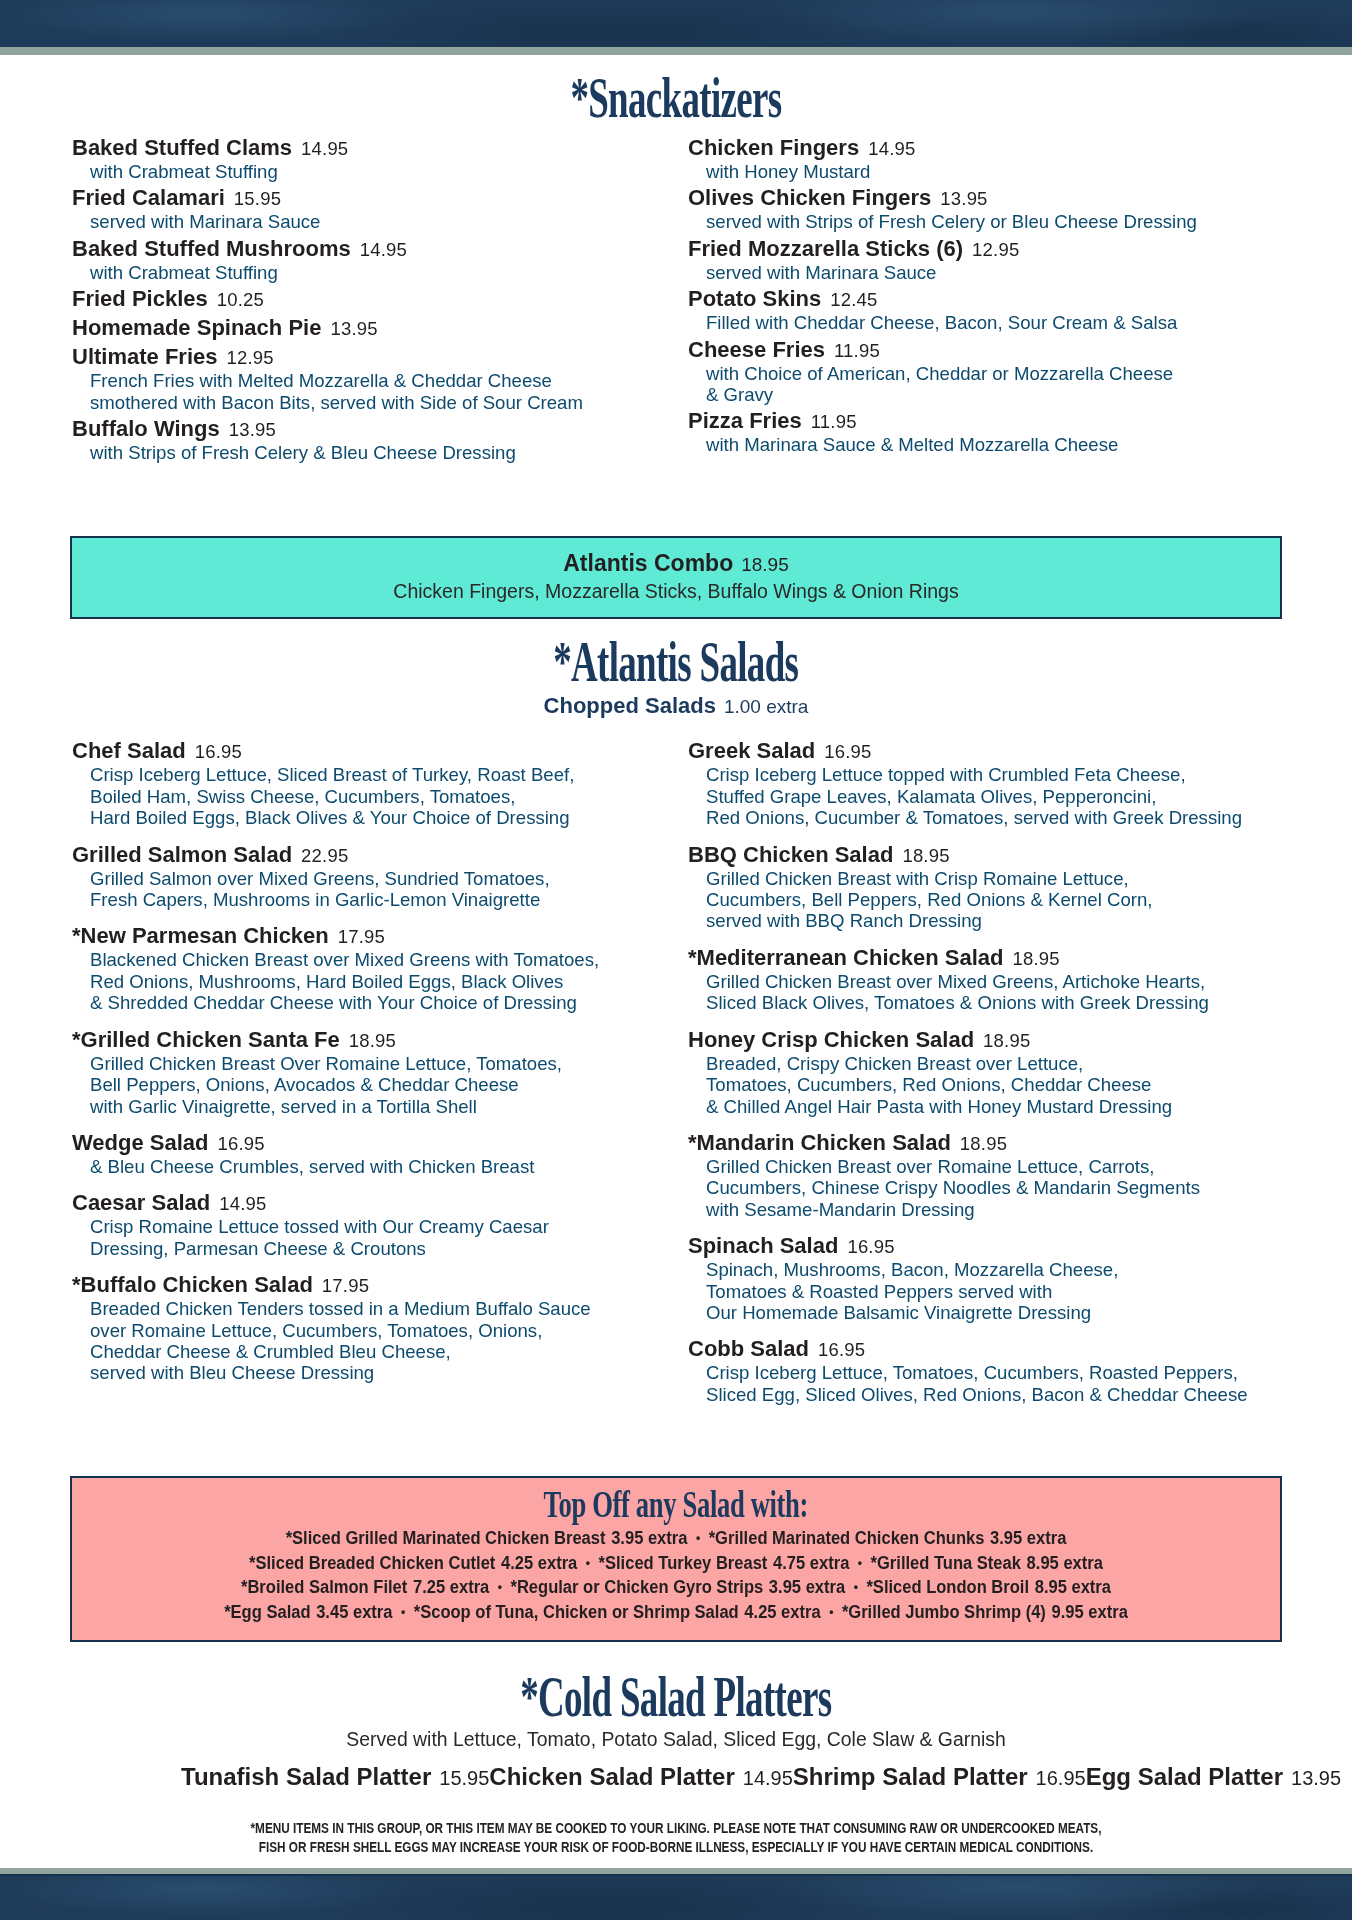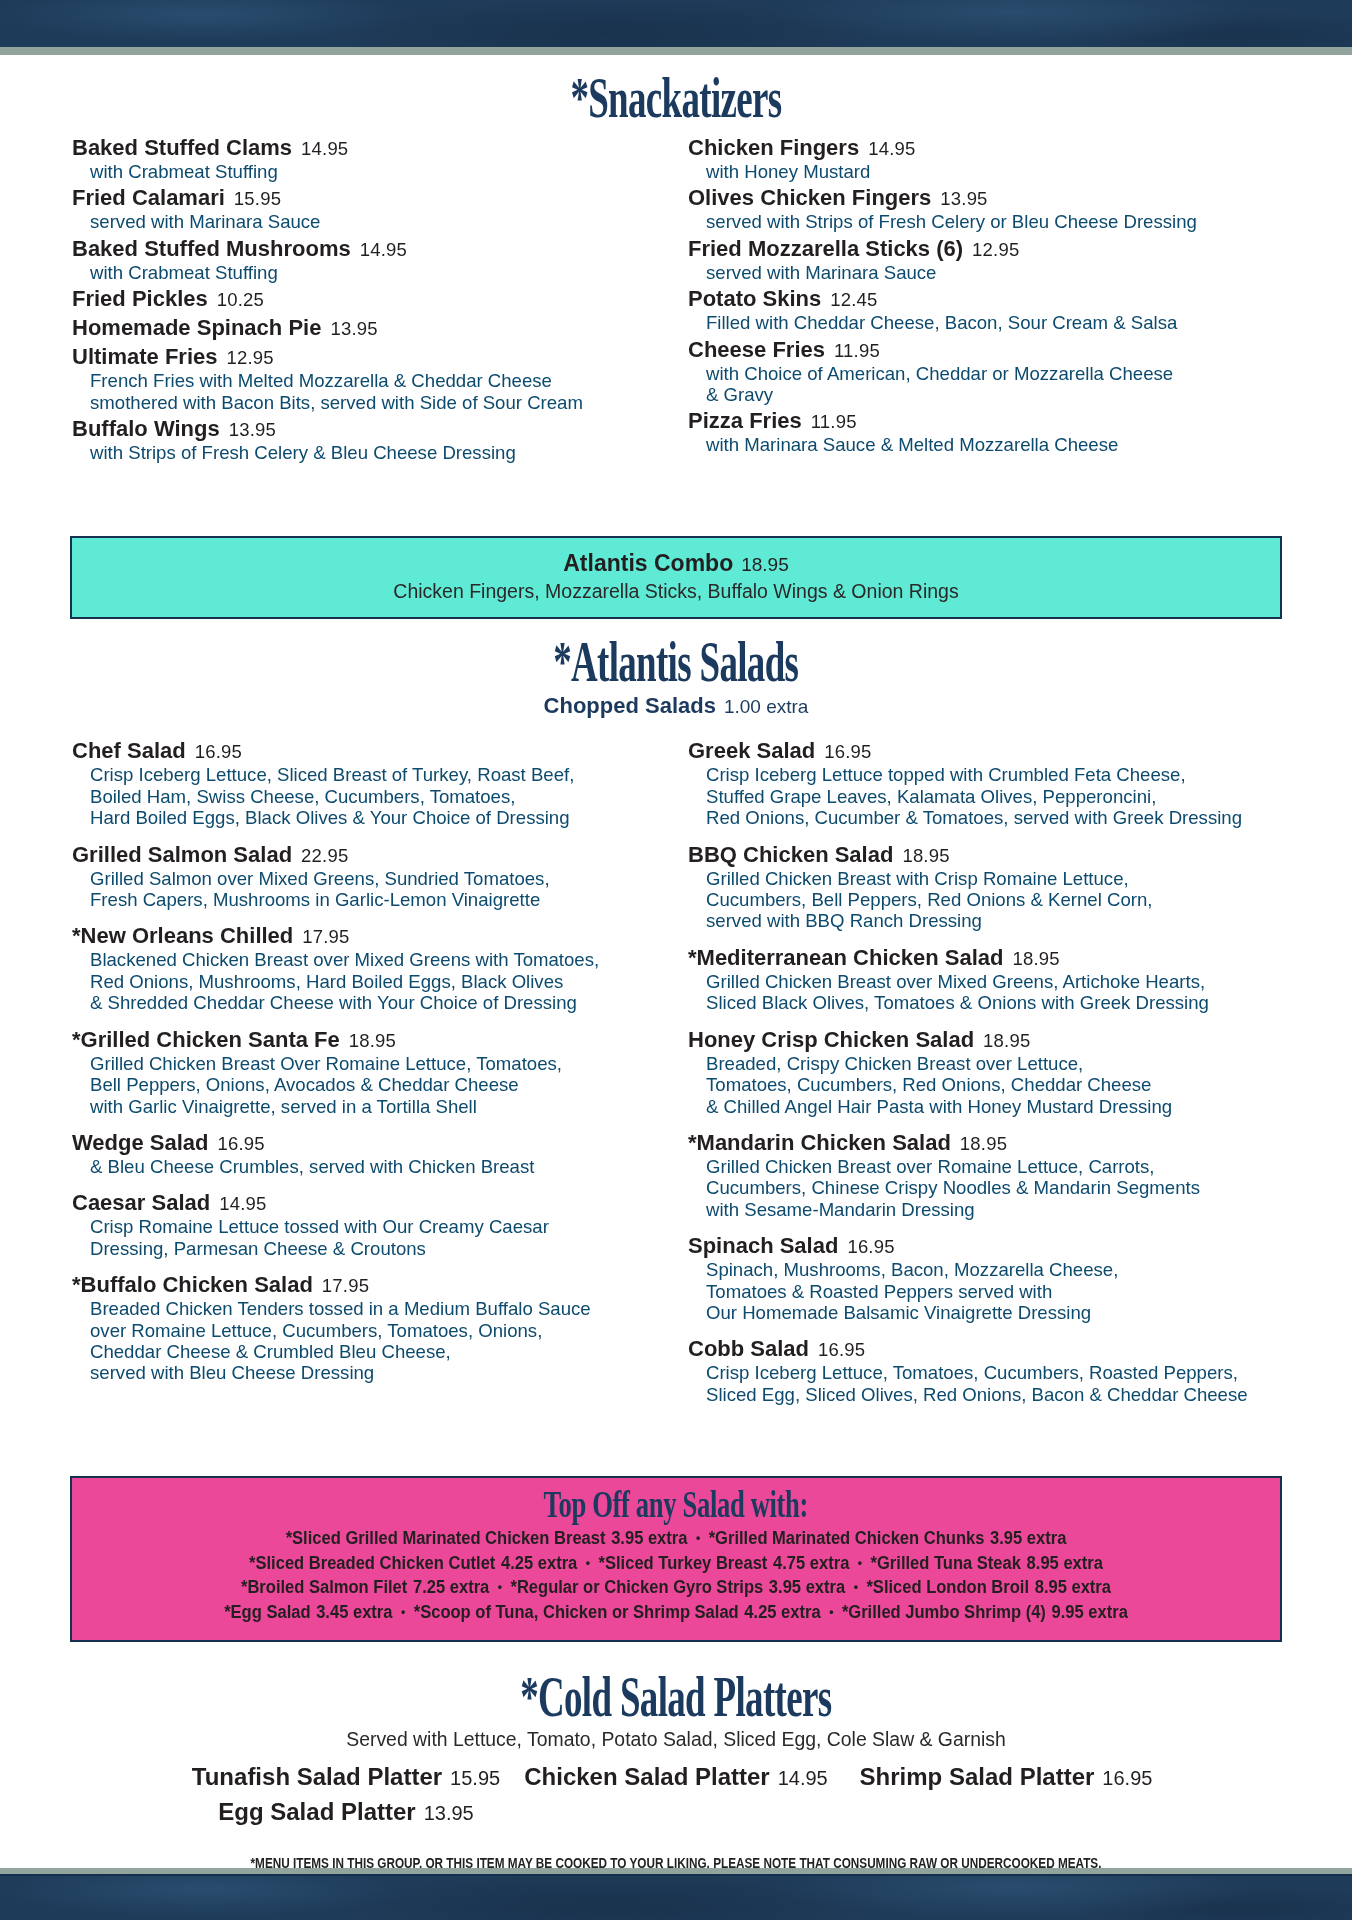--- a/index.html
+++ b/index.html
@@ -64,21 +64,21 @@
   .combo-desc{font-size:19.5px;color:#2b2829;margin-top:3px;}
 
   .chopped{
     text-align:center;margin:0 0 19px;color:#1b3a5e;
   }
   .chopped .n{font-size:22px;font-weight:700;}
   .chopped .p{font-size:19px;font-weight:400;margin-left:8px;}
 
   .topoff-box{
     margin:58px 70px 0;
-    background:#ec4899;
+    background:#fca5a5;
     border:2px solid #15314e;
     text-align:center;
     padding:6px 8px 16px;
   }
   .topoff-title{display:inline-block;
     font-family:"Liberation Serif",serif;font-weight:700;
     font-size:37px;line-height:42px;color:#1b3a5e;
     transform:scaleX(.72);white-space:nowrap;letter-spacing:-0.5px;
   }
   .topoff-line{
@@ -87,21 +87,21 @@
   }
   .topoff-line .bullet{font-size:13px;padding:0 9px;vertical-align:2px;}
   .topoff-line .px{margin-left:6px;}
 
   .platters-sub{
     text-align:center;font-size:20px;color:#2b2829;margin-top:2px;
     transform:scaleX(.97);
   }
   .platters-grid{
     width:990px;margin:12px auto 0;
-    display:grid;grid-template-columns:1fr 1fr 1fr;row-gap:7px;
+    display:grid;grid-template-columns:1fr 1fr 1fr 1fr;
   }
   .platter{text-align:center;white-space:nowrap;}
   .platter .n{font-size:24px;font-weight:700;}
   .platter .p{font-size:20px;font-weight:400;margin-left:8px;}
 
   .disclaimer{margin-top:28px;text-align:center;}
   .disc-line{
     font-size:14px;font-weight:700;line-height:18.5px;color:#222;
     transform:scaleX(.84);transform-origin:center;white-space:nowrap;
   }
@@ -196,21 +196,21 @@
           <div class="desc-line">Crisp Iceberg Lettuce, Sliced Breast of Turkey, Roast Beef,</div>
           <div class="desc-line">Boiled Ham, Swiss Cheese, Cucumbers, Tomatoes,</div>
           <div class="desc-line">Hard Boiled Eggs, Black Olives &amp; Your Choice of Dressing</div>
         </div>
         <div class="menu-item">
           <div class="item-head"><span>Grilled Salmon Salad</span><span class="item-price">22.95</span></div>
           <div class="desc-line">Grilled Salmon over Mixed Greens, Sundried Tomatoes,</div>
           <div class="desc-line">Fresh Capers, Mushrooms in Garlic-Lemon Vinaigrette</div>
         </div>
         <div class="menu-item">
-          <div class="item-head"><span>*New Orleans Chilled</span><span class="item-price">17.95</span></div>
+          <div class="item-head"><span>*New Parmesan Chicken</span><span class="item-price">17.95</span></div>
           <div class="desc-line">Blackened Chicken Breast over Mixed Greens with Tomatoes,</div>
           <div class="desc-line">Red Onions, Mushrooms, Hard Boiled Eggs, Black Olives</div>
           <div class="desc-line">&amp; Shredded Cheddar Cheese with Your Choice of Dressing</div>
         </div>
         <div class="menu-item">
           <div class="item-head"><span>*Grilled Chicken Santa Fe</span><span class="item-price">18.95</span></div>
           <div class="desc-line">Grilled Chicken Breast Over Romaine Lettuce, Tomatoes,</div>
           <div class="desc-line">Bell Peppers, Onions, Avocados &amp; Cheddar Cheese</div>
           <div class="desc-line">with Garlic Vinaigrette, served in a Tortilla Shell</div>
         </div>

